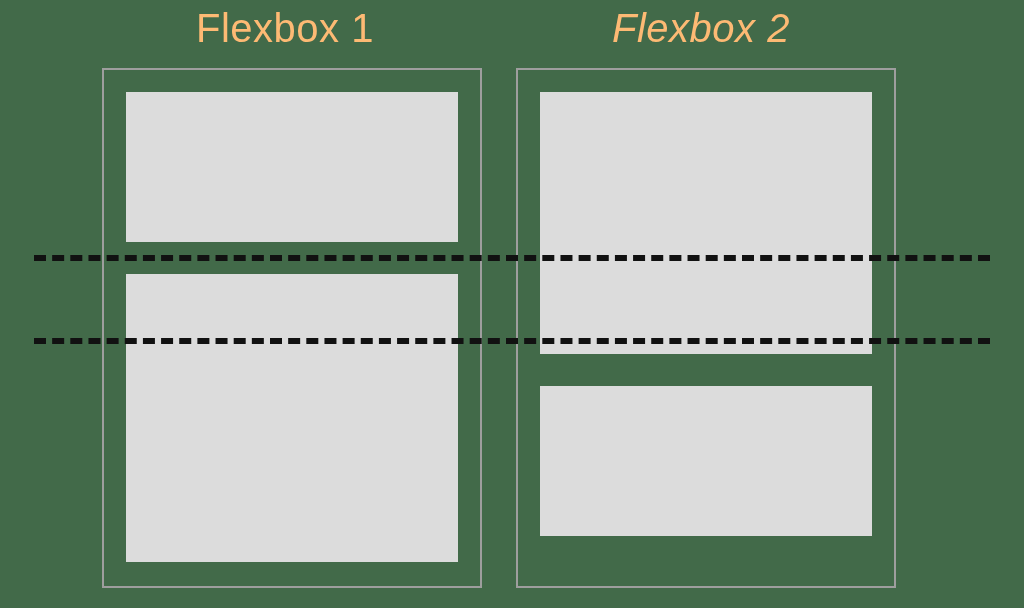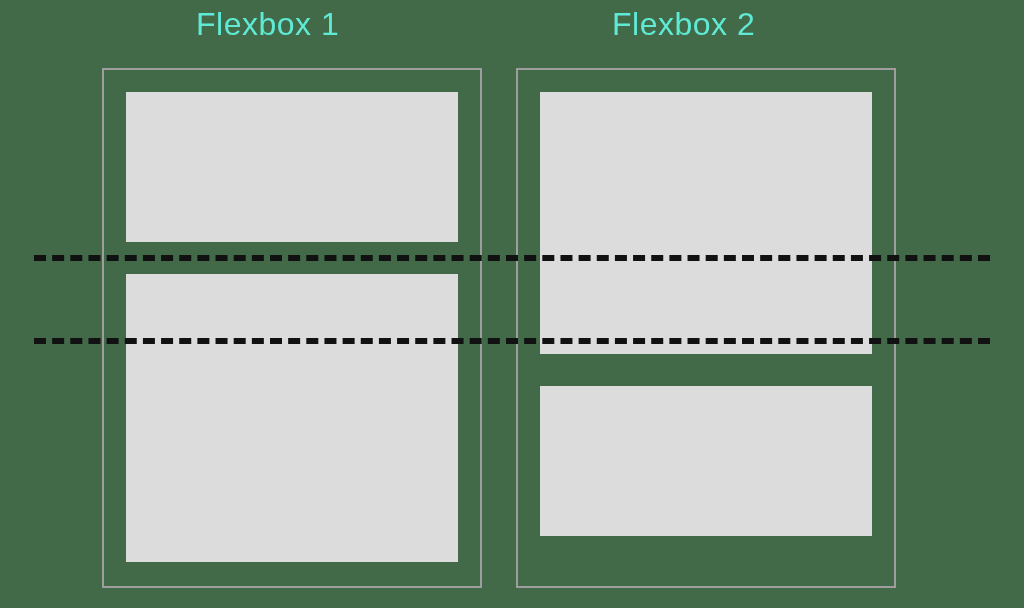--- a/index.html
+++ b/index.html
@@ -14,27 +14,27 @@
   }
 
   .canvas {
     position: absolute;
     inset: 0;
   }
 
   .heading {
     position: absolute;
     top: 6px;
-    font-size: 32px;
+    font-size: 40px;
     font-weight: 400;
-    color: #5eead4;
+    color: #fdba74;
     letter-spacing: 0.5px;
   }
   .heading.h1 { left: 196px; }
-  .heading.h2 { left: 612px; }
+  .heading.h2 { left: 612px; font-style: italic; }
 
   .container {
     position: absolute;
     top: 68px;
     width: 380px;
     height: 520px;
     border: 2px solid #9e9e9e;
     box-sizing: border-box;
     background: transparent;
     padding: 22px;

